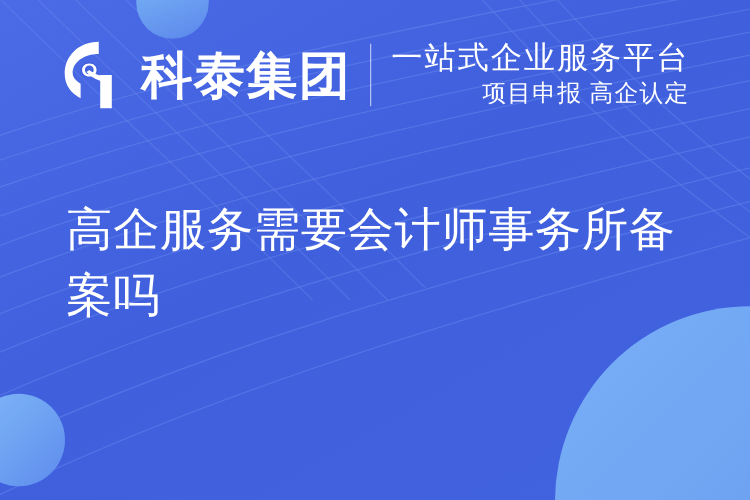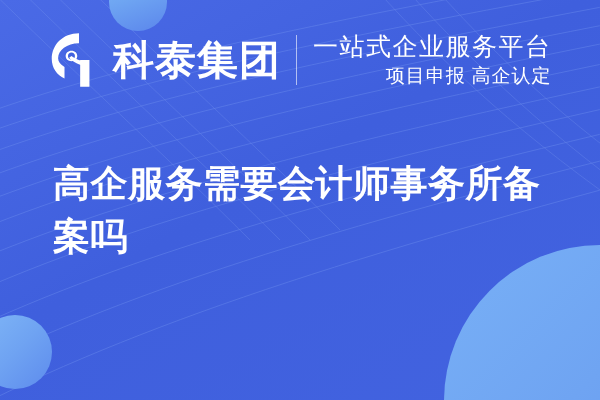--- a/index.html
+++ b/index.html
@@ -113,21 +113,21 @@
   }
 
   
   .headline {
     position: absolute;
     left: 53px;
     top: 158px;
     width: 510px;
     color: #ffffff;
     font-size: 37px;
-    font-weight: bold;
+    font-weight: normal;
     line-height: 1.42;
     letter-spacing: 0.5px;
   }
 </style>
 </head>
 <body>
 
 <div id="banner">
 
   <div class="bg-layer">

